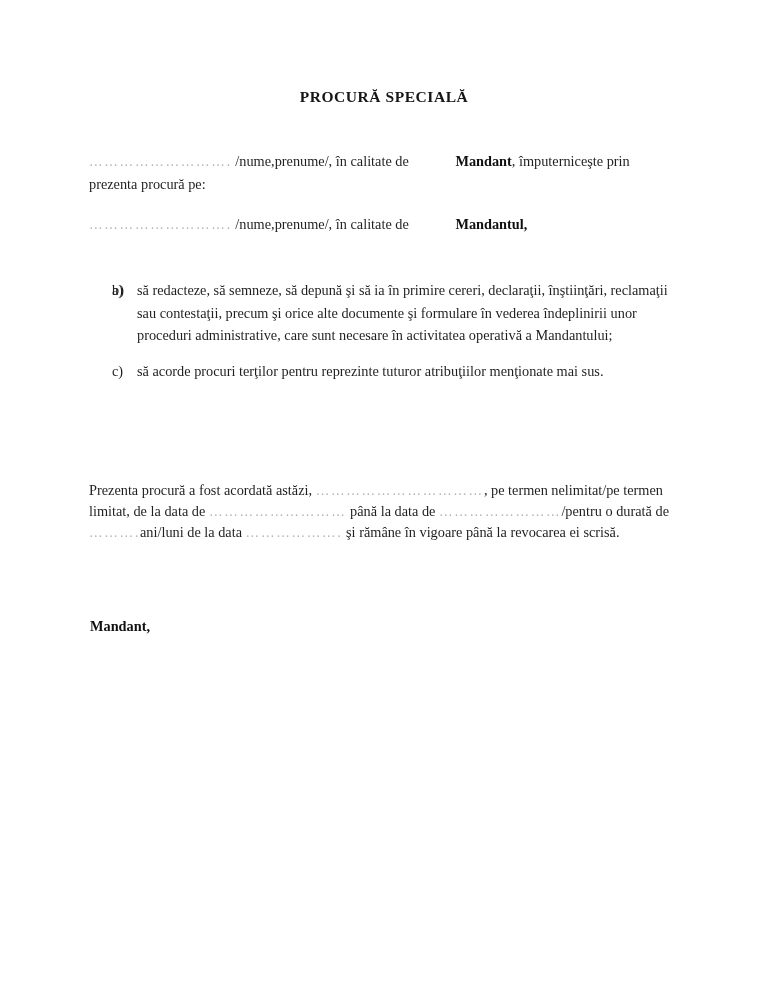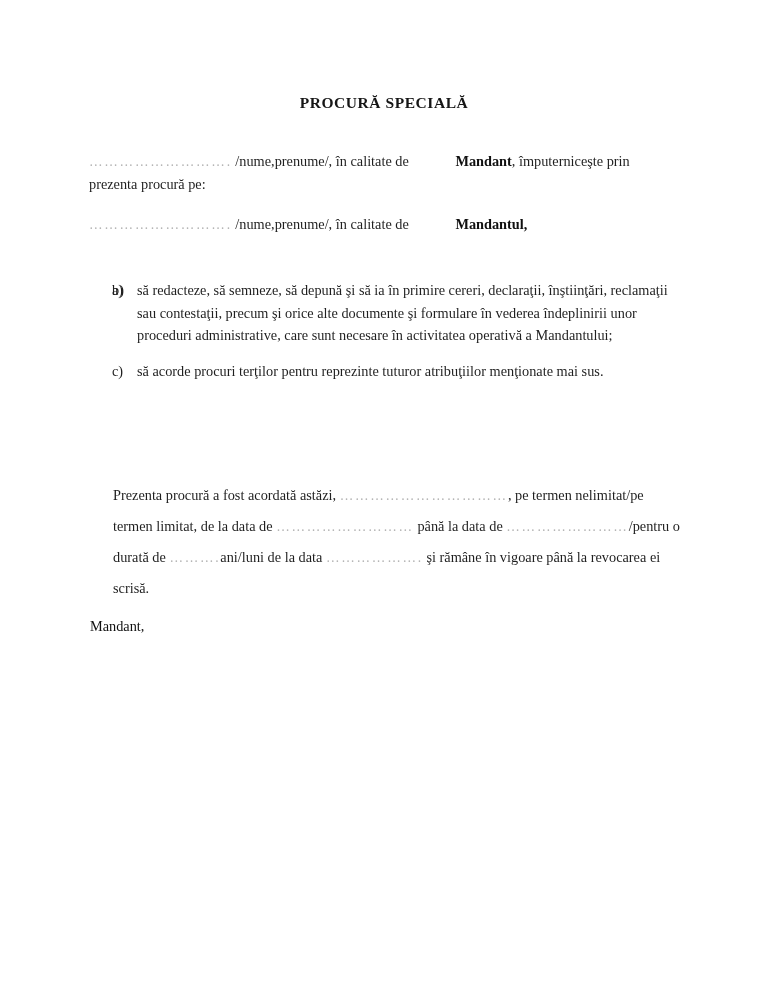--- a/index.html
+++ b/index.html
@@ -19,21 +19,21 @@
   .page {
     position: relative;
     width: 768px;
     height: 994px;
     background: #ffffff;
     box-sizing: border-box;
   }
 
   .doc-title {
     position: absolute;
-    top: 94px;
+    top: 88px;
     left: 0;
     width: 768px;
     text-align: center;
     font-size: 15.5px;
     font-weight: bold;
     letter-spacing: 0.55px;
     color: #161616;
     font-family: "Liberation Serif", "DejaVu Serif", serif;
   }
 
@@ -86,28 +86,28 @@
     line-height: 22.4px;
     color: #1f1f1f;
   }
 
   .closing-block {
     position: absolute;
     top: 480px;
     left: 89px;
     width: 596px;
   }
-  .closing-block p.para { font-size: 14.3px; line-height: 31px; margin-left: 24px; }
+  .closing-block p.para { font-size: 14.3px; line-height: 21px; }
 
   .signature {
     position: absolute;
     top: 618px;
     left: 90px;
     font-size: 14.3px;
-    font-weight: normal;
+    font-weight: bold;
     color: #101010;
   }
 </style>
 </head>
 <body>
 
 <div class="page">
 
   <div class="doc-title">PROCURĂ SPECIALĂ</div>
 

